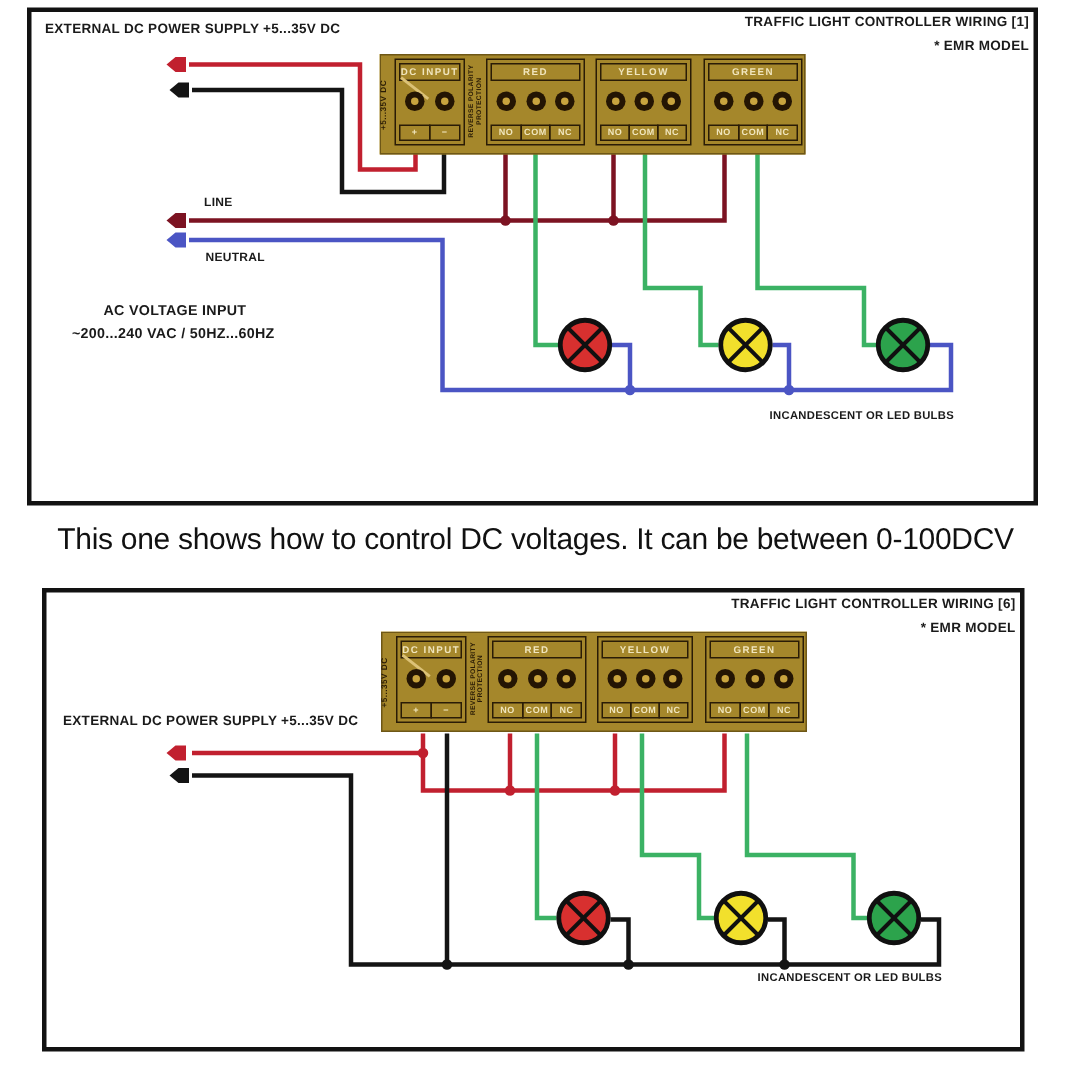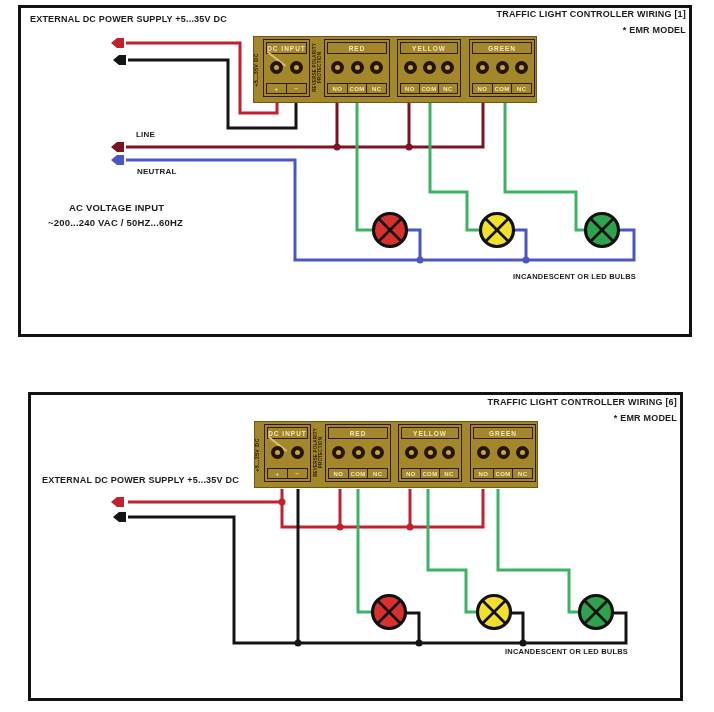--- a/index.html
+++ b/index.html
@@ -262,19 +262,20 @@
 
   <div class="lbl t9 ralign" style="right:28px;top:9px;">TRAFFIC LIGHT CONTROLLER WIRING [1]</div>
   <div class="lbl t9 ralign" style="right:28px;top:25px;">* EMR MODEL</div>
   <div class="lbl t9" style="left:30px;top:14px;">EXTERNAL DC POWER SUPPLY +5...35V DC</div>
   <div class="lbl t8" style="left:136px;top:130px;">LINE</div>
   <div class="lbl t8" style="left:137px;top:167px;">NEUTRAL</div>
   <div class="lbl t95" style="left:48px;top:202px;margin-left:21px;">AC VOLTAGE INPUT</div>
   <div class="lbl t95" style="left:48px;top:217px;">~200...240 VAC / 50HZ...60HZ</div>
   <div class="lbl t75 ralign" style="right:78px;top:272px;">INCANDESCENT OR LED BULBS</div>
 
+  <div class="caption">This one shows how to control DC voltages. It can be between 0-100DCV</div>
 
   <div class="lbl t9 ralign" style="right:37px;top:397px;">TRAFFIC LIGHT CONTROLLER WIRING [6]</div>
   <div class="lbl t9 ralign" style="right:37px;top:413px;">* EMR MODEL</div>
   <div class="lbl t9" style="left:42px;top:475px;">EXTERNAL DC POWER SUPPLY +5...35V DC</div>
   <div class="lbl t75 ralign" style="right:86px;top:647px;">INCANDESCENT OR LED BULBS</div>
 
 </div>
 
 </body></html>

